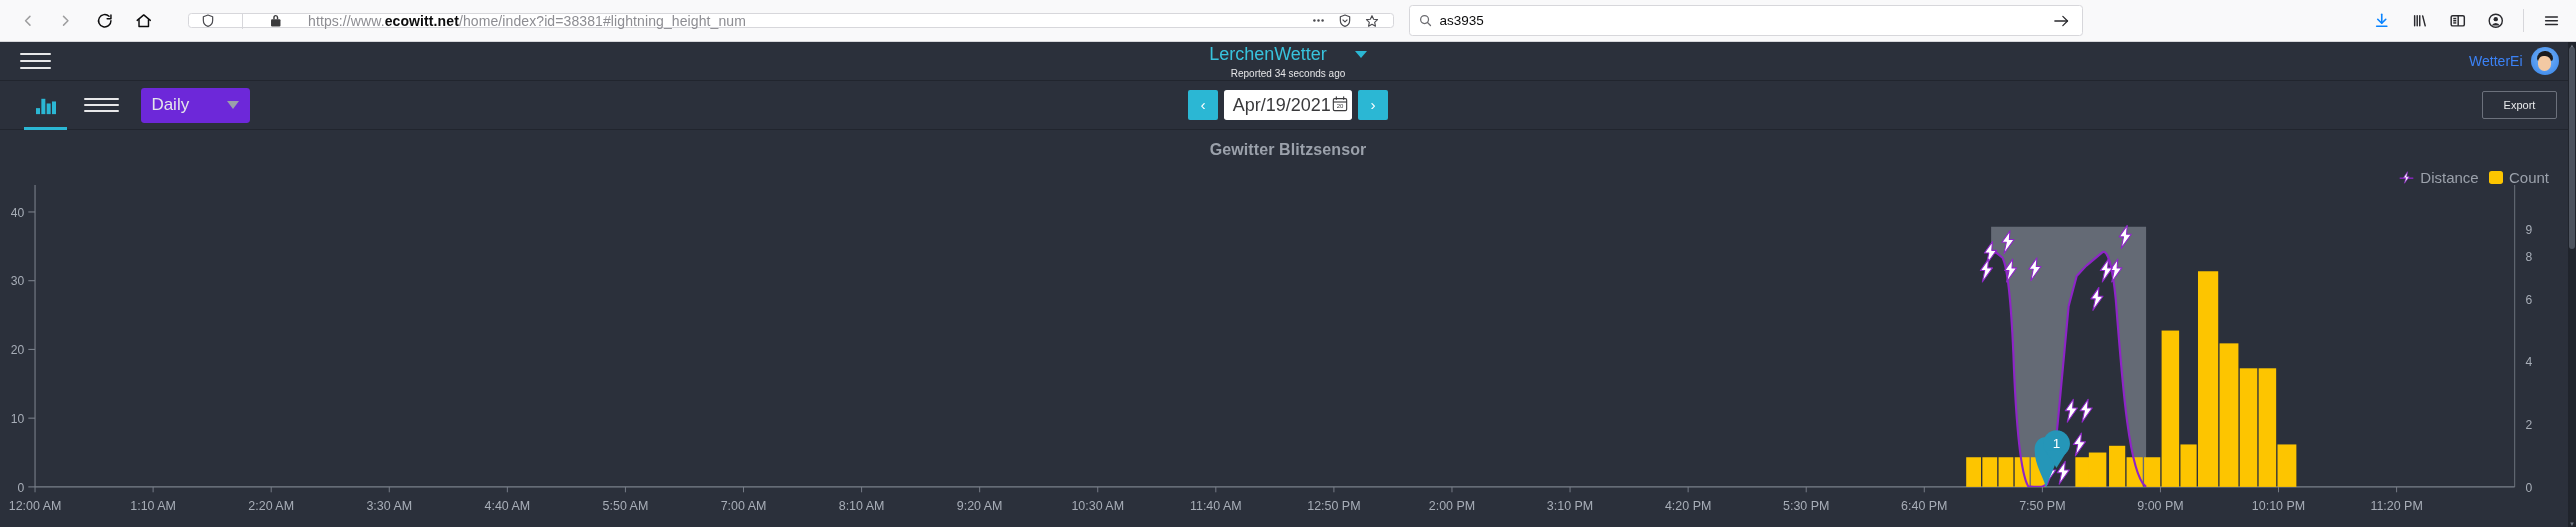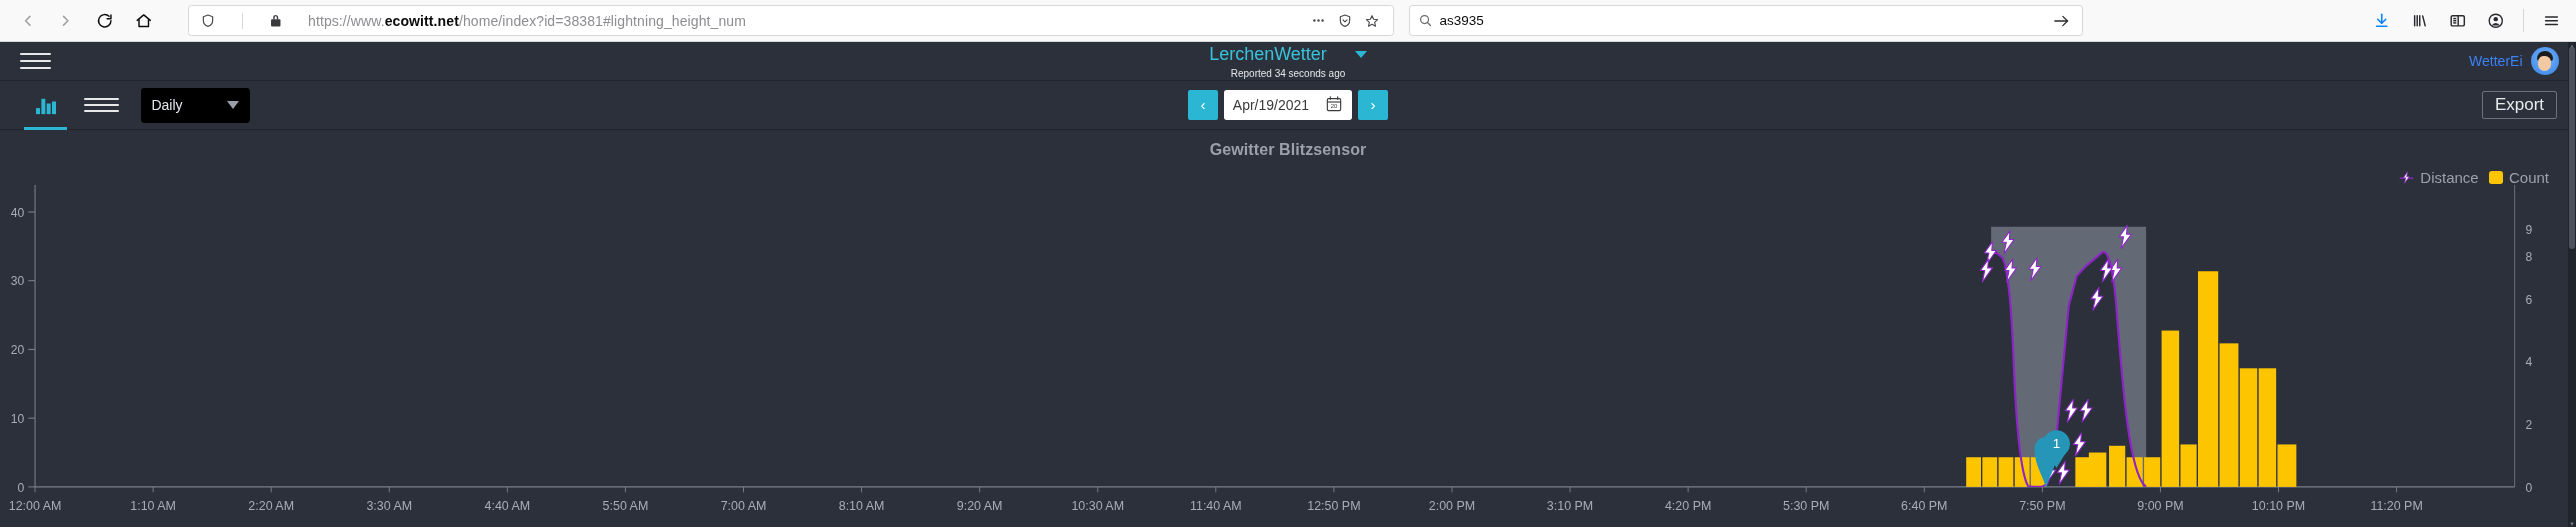--- a/index.html
+++ b/index.html
@@ -27,21 +27,21 @@
     border-radius: 4px;
     flex: 0 0 auto;
   }
   .nav-btn svg { display:block; }
   .nav-btn.disabled { opacity: .38; }
 
   #urlbar {
     flex: 0 0 auto;
     width: 1206px;
     margin-left: 24px;
-    height: 31px;
+    height: 15px;
     background: #ffffff;
     border: 0.7px solid #d7d7db;
     border-radius: 3.4px;
     display: flex; align-items: center;
     padding: 0 6.7px;
     gap: 18px;
   }
   #urlbar .shield { padding: 0 8px 0 4px; display:flex; align-items:center;}
   #urlbar .divider { width:0.7px; height:16px; background:#d7d7db; }
   #urlbar .lock { padding: 0 8px; display:flex; align-items:center;}
@@ -127,25 +127,25 @@
     position: relative;
   }
   #chart-tab::after {
     content:""; position:absolute; left:5.4px; right:5.4px; bottom:0; height:2.7px; background:#2bb7d4;
   }
   #list-tab { margin-left: 12px; width:35px; }
   #list-tab span { display:block; height:2px; background:#e8e8ea; border-radius:1.3px; margin:4px 0;}
   #daily-select {
     margin-left: 21.6px;
     width: 109px; height: 35px;
-    background: #000000;
+    background: #6d28d9;
     border-radius: 3.4px;
     display:flex; align-items:center;
     padding: 0 10.8px;
-    color: #e4e6ea; font-size: 14px;
+    color: #e4e6ea; font-size: 17px;
   }
   #daily-caret {
     margin-left:auto;
     width: 0; height: 0;
     border-left: 6.7px solid transparent;
     border-right: 6.7px solid transparent;
     border-top: 8px solid #9aa0aa;
   }
   #date-nav {
     position:absolute; left:0; right:0;
@@ -157,27 +157,27 @@
     color: #ffffff; font-size: 15.5px;
     display:flex; align-items:center; justify-content:center;
     border-radius: 2px;
   }
   #date-box {
     width: 128px; height: 30px;
     background:#ffffff; border-radius:2.7px;
     display:flex; align-items:center; justify-content:space-between;
     padding: 0 8.8px; margin: 0 6px;
   }
-  #date-value { color:#3a3a3c; font-size:14px; }
+  #date-value { color:#3a3a3c; font-size:18px; }
   #export-btn {
     margin-left:auto; margin-right: 19px;
     width: 75px; height: 28px;
     border: 0.7px solid #6c717c;
     border-radius: 2px;
-    color: #e9eaec; font-size: 17px;
+    color: #e9eaec; font-size: 11px;
     display:flex; align-items:center; justify-content:center;
   }
 
   
   #chart-panel { position: relative; width:100%; height: 398px; background:#2b303b; }
   #chart-title {
     text-align:center; color:#9ba1ab; font-size:16px; font-weight:bold;
     padding-top: 10.8px; letter-spacing:0.1px;
   }
   #legend {

